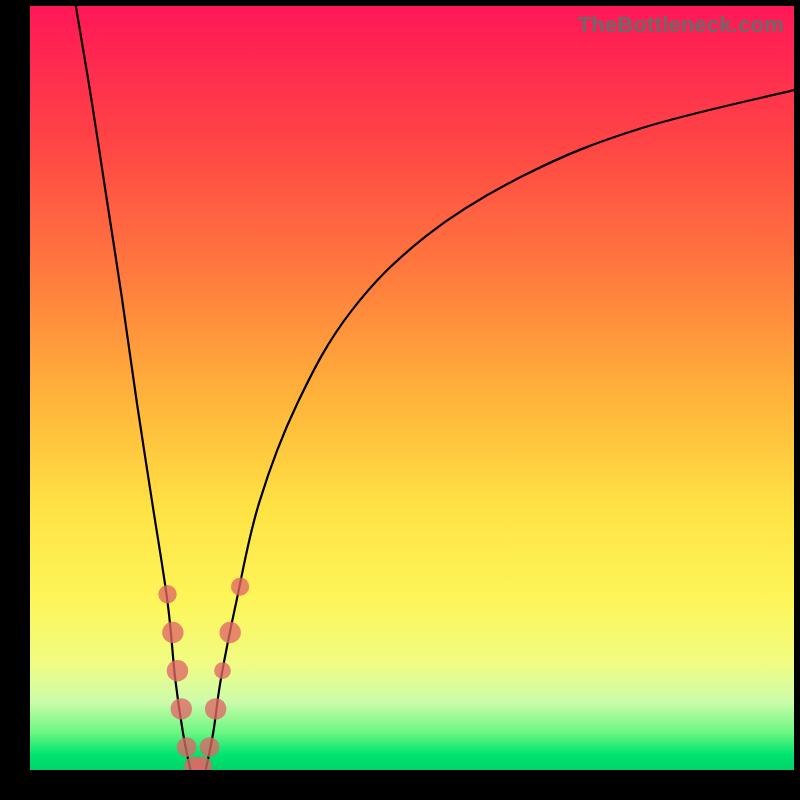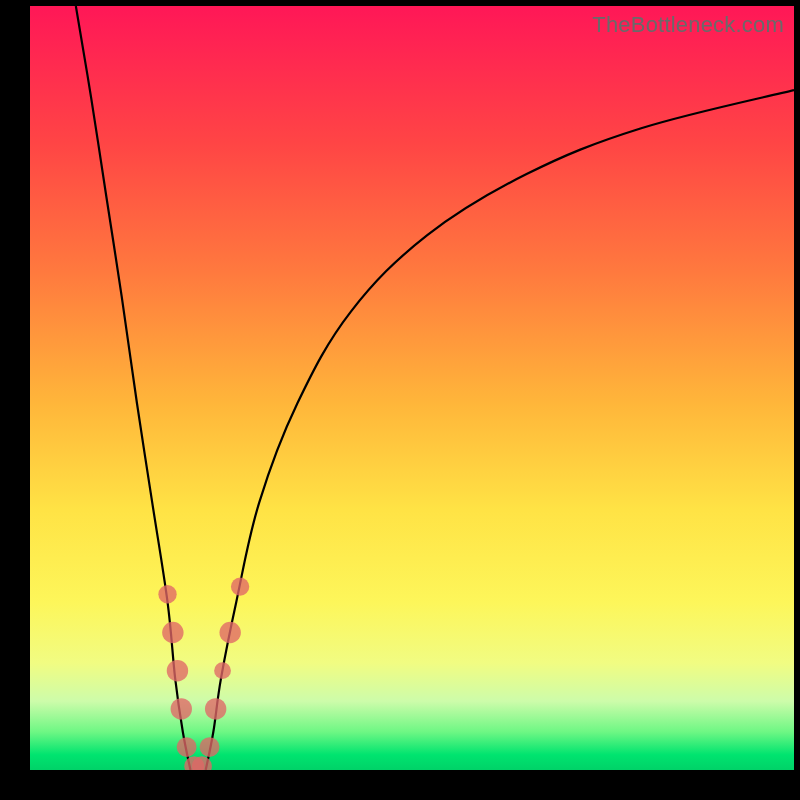--- a/index.html
+++ b/index.html
@@ -31,21 +31,21 @@
       #00d268 100%
     );
   }
   .watermark {
     position: absolute;
     top: 6px;
     right: 10px;
     color: #6a6a6a;
     font-size: 22px;
     letter-spacing: 0.2px;
-    font-weight: 400;
+    font-weight: 700;
     user-select: none;
   }
   svg.curve {
     position: absolute;
     left: 0;
     top: 0;
     width: 764px;
     height: 764px;
   }
   .dot {

